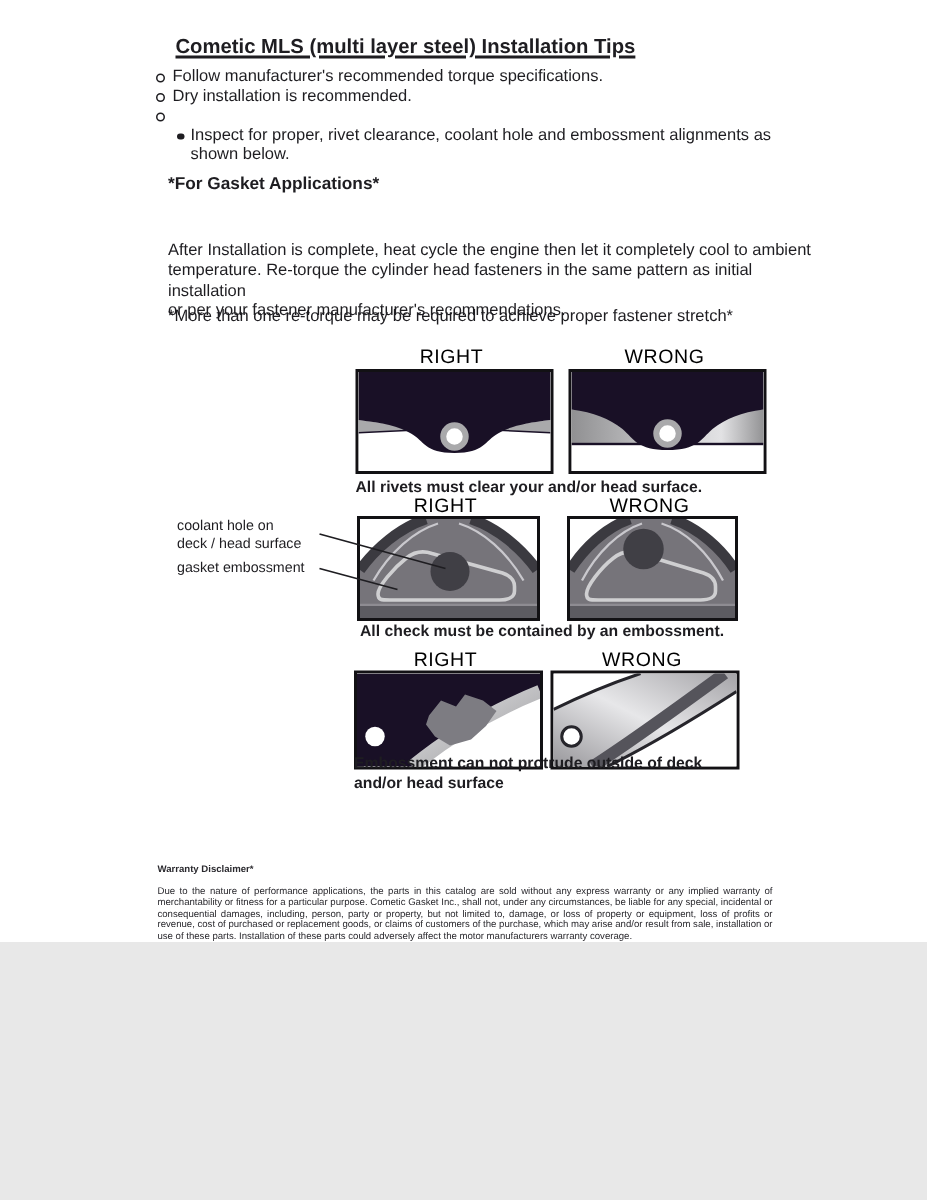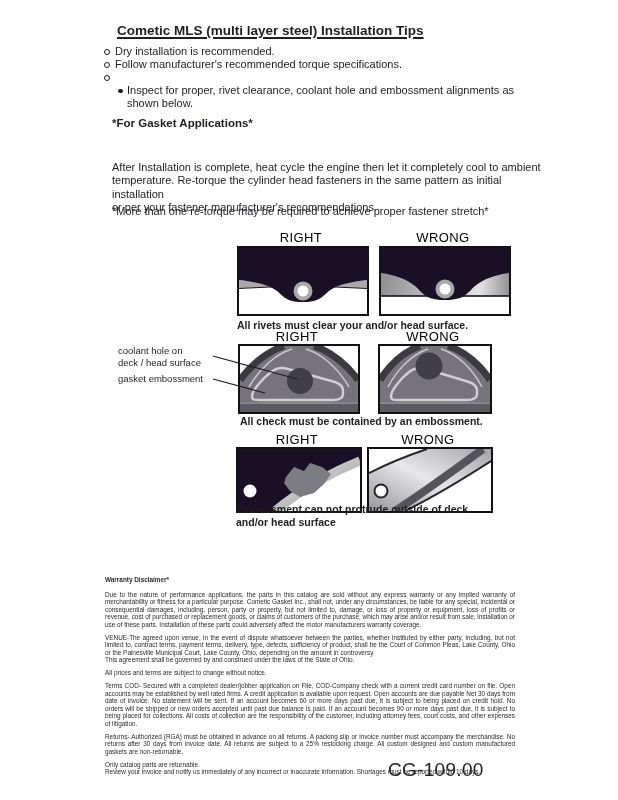--- a/index.html
+++ b/index.html
@@ -1,17 +1,17 @@
 <!DOCTYPE html>
 <html><head>
 <meta charset="utf-8">
 <style>
   html,body{margin:0;padding:0;background:#e8e8e8;}
   .page{
-    position:relative;width:618px;height:800px;background:#ffffff;
+    position:relative;width:618px;height:628px;background:#ffffff;
     font-family:"Liberation Sans",sans-serif;color:#1e1d21;overflow:hidden;
     margin:0 auto;
   }
   .abs{position:absolute;}
   .pre{white-space:pre-line;}
   
   .title{left:117px;top:23px;font-size:13.5px;font-weight:bold;
     text-decoration:underline;text-decoration-thickness:1.5px;text-underline-offset:2px;}
   
   .bullets{left:104px;top:45px;width:430px;font-size:11px;line-height:13.2px;}
@@ -44,25 +44,25 @@
 </head>
 <body>
 
 <div class="page">
 
   <div class="abs title">Cometic MLS (multi layer steel) Installation Tips</div>
 
   <div class="abs bullets">
     <div class="bullet">
       <span class="marker-o"></span>
-      <span>Dry installation is recommended.</span>
+      <span>Follow manufacturer's recommended torque specifications.</span>
     </div>
     <div class="bullet">
       <span class="marker-o"></span>
-      <span>Follow manufacturer's recommended torque specifications.</span>
+      <span>Dry installation is recommended.</span>
     </div>
     <div class="bullet">
       <span class="marker-o"></span>
     </div>
   </div>
   <div class="abs subbullets">
     <div class="subbullet">
       <span class="marker-dot"></span>
       <span>Inspect for proper, rivet clearance, coolant hole and embossment alignments as shown below.</span>
     </div>

